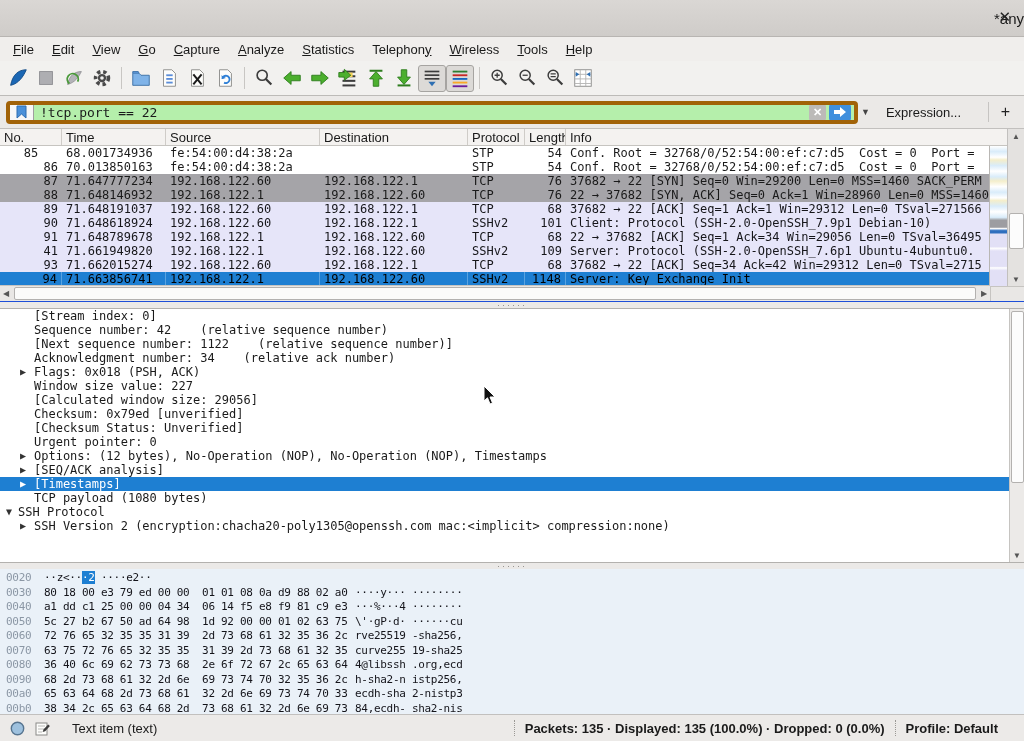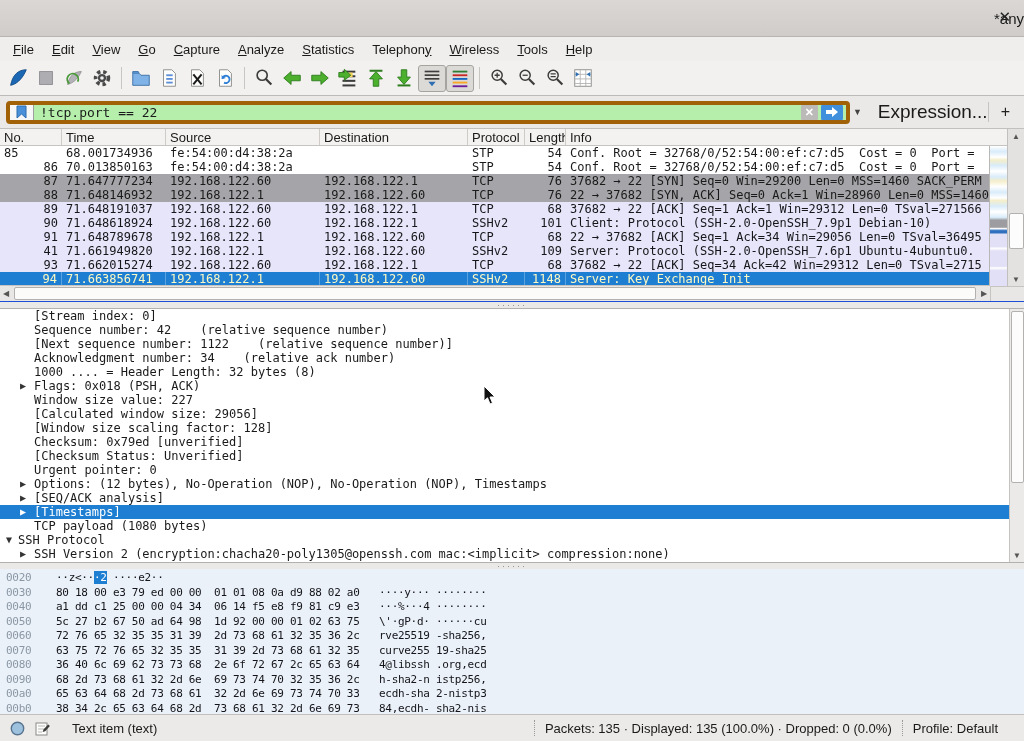--- a/index.html
+++ b/index.html
@@ -31,35 +31,35 @@
   .filter-input{width:852px;height:23px;border:4px solid #a16207;border-radius:4px;background:#b5efab;
                 display:flex;align-items:center;overflow:hidden;box-sizing:border-box;}
   .bookmark-box{width:23px;height:100%;background:#f7f7f7;border-right:1px solid #9f9f9f;
                 display:flex;align-items:center;justify-content:center;}
   .filter-text{flex:1;padding-left:6px;font-size:13px;white-space:pre;}
   .clear-btn{width:17px;height:17px;background:#bcbab8;color:#fff;border-radius:3px;display:flex;
              align-items:center;justify-content:center;font-size:11px;font-weight:bold;margin-right:3px;}
   .apply-btn{width:22px;height:17px;background:#3f8fdd;border-radius:3px;display:flex;align-items:center;
              justify-content:center;margin-right:3px;}
   .dd-caret{font-size:9px;color:#444;margin:0 6px 0 3px;}
-  .expr-label{font-size:19px;margin-left:10px;}
+  .expr-label{font-size:13px;margin-left:10px;}
   .add-btn{margin-left:auto;font-size:16px;color:#222;padding:0 8px 0 12px;border-left:1px solid #c6c4c2;height:20px;
            display:flex;align-items:center;}
 
   
   .plist{position:relative;height:172px;background:#fff;border-bottom:1px solid #1d4ed8;}
   .plist-header{display:flex;height:17px;background:#f4f2f0;border-bottom:1px solid #c6c4c0;
                 font-size:13px;line-height:17px;width:1008px;box-sizing:border-box;}
   .hcell{border-right:1px solid #cfccc8;padding:0 4px;overflow:hidden;white-space:nowrap;box-sizing:border-box;}
   .c-no{width:62px;} .c-time{width:104px;} .c-src{width:154px;} .c-dst{width:148px;}
   .c-proto{width:57px;} .c-len{width:41px;text-align:right;} .c-info{flex:1;}
   .prow{display:flex;height:14px;line-height:14px;font-size:12px;white-space:pre;width:990px;}
   .prow .pc{padding:0 4px;overflow:hidden;box-sizing:border-box;}
   .row-white{background:#ffffff;} .row-gray{background:#a5a4a8;} .row-lav{background:#e6e5f9;color:#16161a;}
-  .row-sel{background:#1e7fd2;color:#fef9c3;}
+  .row-sel{background:#1e7fd2;color:#000000;}
   .row-sel .pc{border-right:1px solid #5aa3e0;}
   .minimap{position:absolute;right:16px;top:17px;width:18px;height:140px;border-left:1px solid #b9b7b4;
            background:
              linear-gradient(to bottom,
                #ffffff 0%, #d9ecfa 4%, #ffffff 8%, #f4eecb 10%, #d9ecfa 14%, #ffffff 18%,
                #d9ecfa 22%, #f4eecb 25%, #ffffff 29%, #d9ecfa 33%, #ffffff 37%, #f4eecb 39%,
                #d9ecfa 43%, #ffffff 47%, #d9ecfa 51%, #9d9da1 53%, #9d9da1 58%, #ffffff 59%,
                #2f6fbe 60.5%, #2f6fbe 62%, #e2e0f6 63%, #e2e0f6 72%, #ffffff 73%, #e2e0f6 75%,
                #e2e0f6 86%, #ffffff 87%, #e2e0f6 89%, #e2e0f6 100%);}
   .vscroll{position:absolute;right:0;top:0;width:16px;height:157px;background:#e4e2e0;
@@ -84,32 +84,32 @@
   .dline.l0{padding-left:18px;}
   .darrow{position:absolute;left:20px;top:0;font-size:10px;color:#333;}
   .dline.l0 .darrow{left:6px;}
   .dline.sel{background:#1e7fd2;color:#fff;}
   .dline.sel .darrow{color:#fff;}
   .dvscroll{position:absolute;right:0;top:0;width:14px;height:100%;background:#eceae8;border-left:1px solid #c6c4c1;
             font-size:8px;color:#555;}
 
   
   .hexpane{height:146px;background:#eaf1f8;overflow:hidden;padding-top:2px;box-sizing:border-box;}
-  .hxrow{display:flex;height:14.5px;line-height:14.5px;font-size:11px;white-space:pre;letter-spacing:-0.3px;gap:12px;}
+  .hxrow{display:flex;height:14.5px;line-height:14.5px;font-size:11px;white-space:pre;letter-spacing:-0.3px;}
   .hxoff{width:38px;padding-left:6px;color:#8b97a5;}
   .hxbytes{width:311px;color:#14141a;}
   .hxascii{color:#14141a;}
   .hxsel{background:#1e7fd2;color:#fff;}
 
   
   .statusbar{position:absolute;left:0;bottom:0;width:100%;height:26px;background:#eceae8;
              border-top:1px solid #c2c0be;display:flex;align-items:center;font-size:13px;}
   .sb-icon{margin-left:10px;display:flex;align-items:center;}
   .sb-left-text{margin-left:22px;}
-  .sb-right{margin-left:auto;display:flex;align-items:center;height:100%;}
+  .sb-right{margin-left:auto;display:flex;align-items:center;height:100%;font-weight:bold;}
   .sb-sep{border-left:1px dotted #9a9894;height:16px;margin:0 10px;}
   .sb-profile{padding-right:26px;}
 
   
   .cursor{position:absolute;left:483px;top:385px;pointer-events:none;}
 </style>
 </head>
 <body>
 
 <div class="app">
@@ -298,21 +298,21 @@
       <div class="hcell c-no">No.</div>
       <div class="hcell c-time">Time</div>
       <div class="hcell c-src">Source</div>
       <div class="hcell c-dst">Destination</div>
       <div class="hcell c-proto">Protocol</div>
       <div class="hcell c-len">Length</div>
       <div class="hcell c-info">Info</div>
     </div>
 
     <div class="prow row-white mono">
-      <span class="pc c-no" style="text-align:left">85</span><span class="pc c-time">68.001734936</span><span class="pc c-src">fe:54:00:d4:38:2a</span><span class="pc c-dst"></span><span class="pc c-proto">STP</span><span class="pc c-len">54</span><span class="pc c-info">Conf. Root = 32768/0/52:54:00:ef:c7:d5  Cost = 0  Port =</span>
+      <span class="pc c-no" style="text-align:center">85</span><span class="pc c-time">68.001734936</span><span class="pc c-src">fe:54:00:d4:38:2a</span><span class="pc c-dst"></span><span class="pc c-proto">STP</span><span class="pc c-len">54</span><span class="pc c-info">Conf. Root = 32768/0/52:54:00:ef:c7:d5  Cost = 0  Port =</span>
     </div>
     <div class="prow row-white mono">
       <span class="pc c-no" style="text-align:right">86</span><span class="pc c-time">70.013850163</span><span class="pc c-src">fe:54:00:d4:38:2a</span><span class="pc c-dst"></span><span class="pc c-proto">STP</span><span class="pc c-len">54</span><span class="pc c-info">Conf. Root = 32768/0/52:54:00:ef:c7:d5  Cost = 0  Port =</span>
     </div>
     <div class="prow row-gray mono">
       <span class="pc c-no" style="text-align:right">87</span><span class="pc c-time">71.647777234</span><span class="pc c-src">192.168.122.60</span><span class="pc c-dst">192.168.122.1</span><span class="pc c-proto">TCP</span><span class="pc c-len">76</span><span class="pc c-info">37682 → 22 [SYN] Seq=0 Win=29200 Len=0 MSS=1460 SACK_PERM</span>
     </div>
     <div class="prow row-gray mono">
       <span class="pc c-no" style="text-align:right">88</span><span class="pc c-time">71.648146932</span><span class="pc c-src">192.168.122.1</span><span class="pc c-dst">192.168.122.60</span><span class="pc c-proto">TCP</span><span class="pc c-len">76</span><span class="pc c-info">22 → 37682 [SYN, ACK] Seq=0 Ack=1 Win=28960 Len=0 MSS=1460</span>
     </div>
@@ -351,25 +351,23 @@
 
   <div class="splitter">
       <span>······</span>
     </div>
 
   <div class="details mono">
     <div class="dline"><span>[Stream index: 0]</span></div>
     <div class="dline"><span>Sequence number: 42    (relative sequence number)</span></div>
     <div class="dline"><span>[Next sequence number: 1122    (relative sequence number)]</span></div>
     <div class="dline"><span>Acknowledgment number: 34    (relative ack number)</span></div>
-    <div class="dline"><span>1000 .... = Header Length: 32 bytes (8)</span></div>
     <div class="dline"><span class="darrow">▶</span><span>Flags: 0x018 (PSH, ACK)</span></div>
     <div class="dline"><span>Window size value: 227</span></div>
     <div class="dline"><span>[Calculated window size: 29056]</span></div>
-    <div class="dline"><span>[Window size scaling factor: 128]</span></div>
     <div class="dline"><span>Checksum: 0x79ed [unverified]</span></div>
     <div class="dline"><span>[Checksum Status: Unverified]</span></div>
     <div class="dline"><span>Urgent pointer: 0</span></div>
     <div class="dline"><span class="darrow">▶</span><span>Options: (12 bytes), No-Operation (NOP), No-Operation (NOP), Timestamps</span></div>
     <div class="dline"><span class="darrow">▶</span><span>[SEQ/ACK analysis]</span></div>
     <div class="dline sel"><span class="darrow">▶</span><span>[Timestamps]</span></div>
     <div class="dline"><span>TCP payload (1080 bytes)</span></div>
     <div class="dline l0"><span class="darrow">▼</span><span>SSH Protocol</span></div>
     <div class="dline"><span class="darrow">▶</span><span>SSH Version 2 (encryption:chacha20-poly1305@openssh.com mac:&lt;implicit&gt; compression:none)</span></div>
     <div class="dvscroll">

